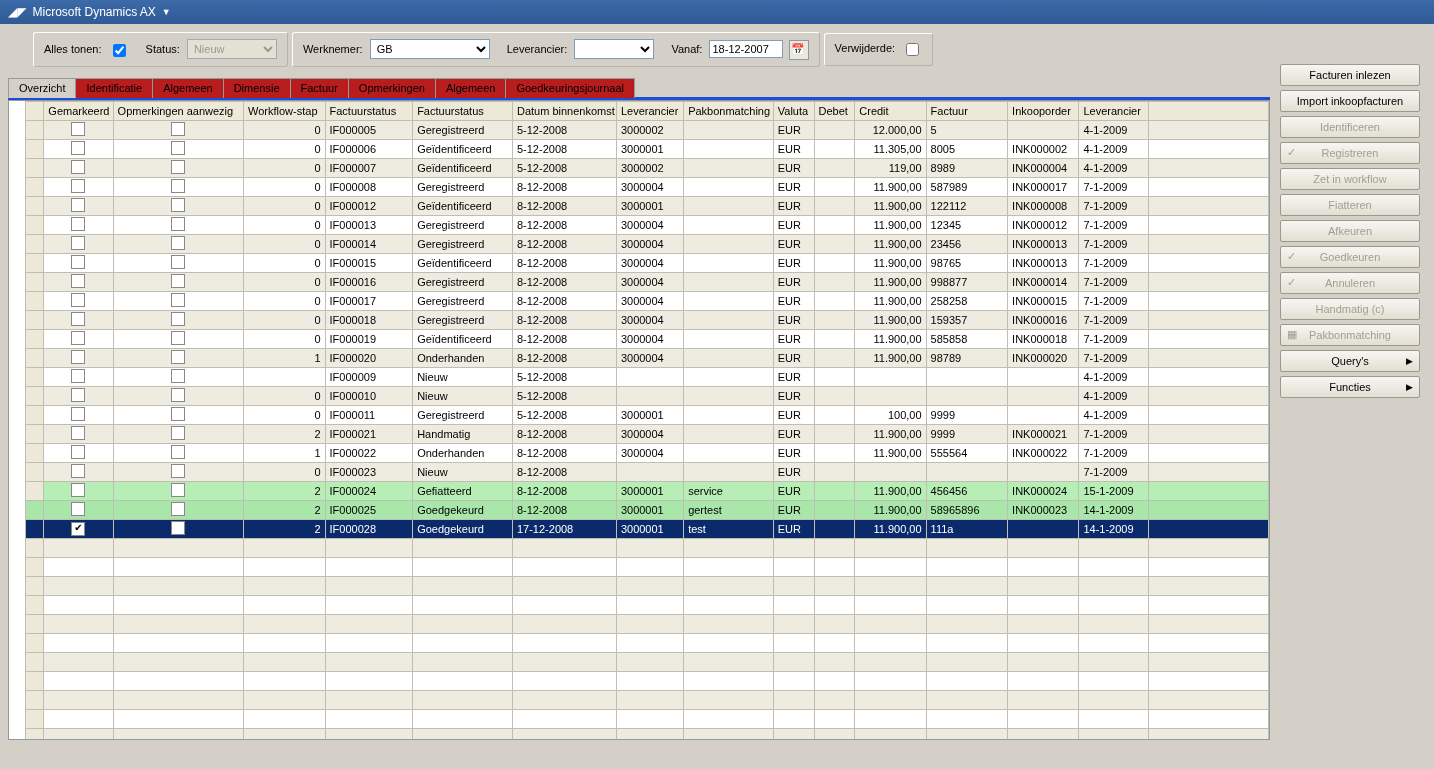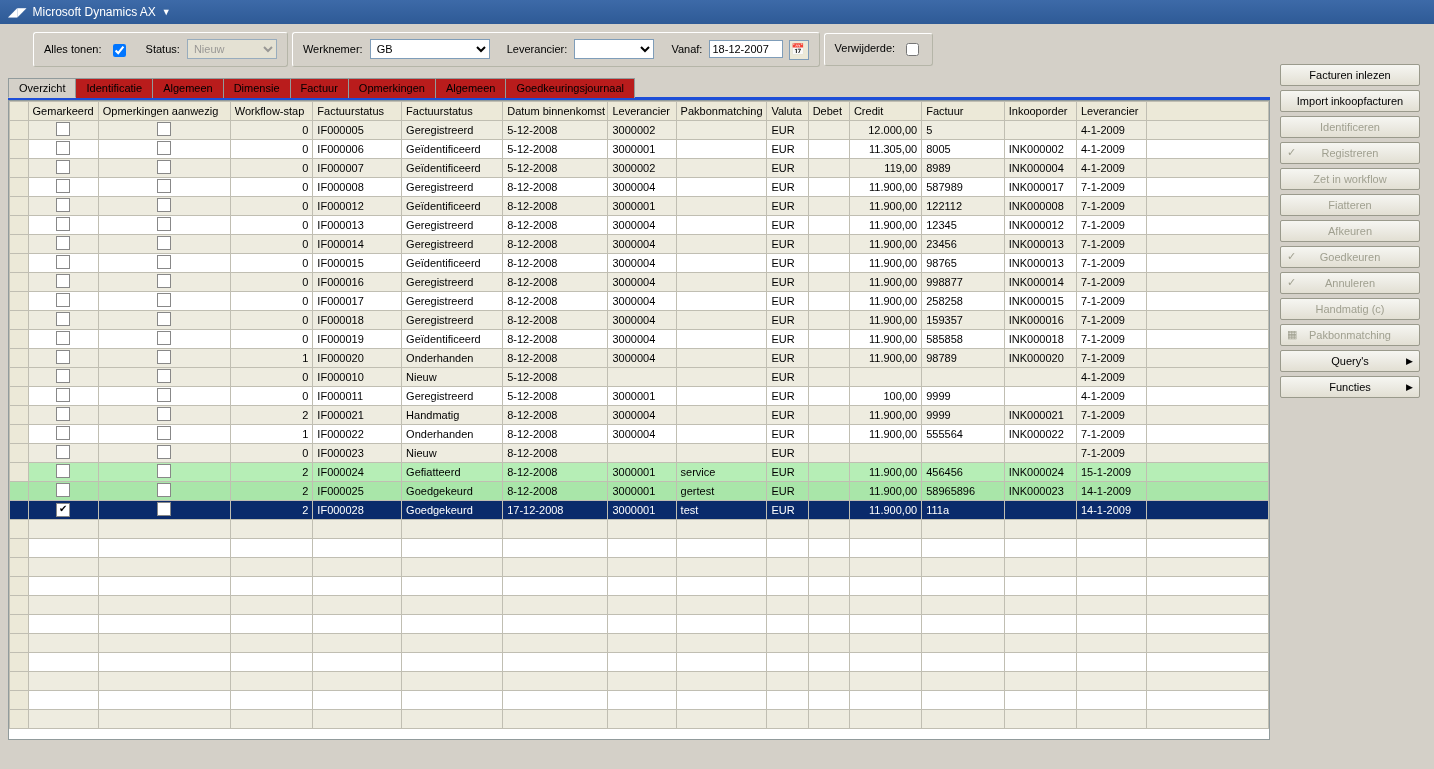--- a/index.html
+++ b/index.html
@@ -24,21 +24,21 @@
   .action-col button[disabled] { color:#a0a090; }
   .action-col button .ico { position:absolute; left:6px; top:3px; font-size:11px; color:#a0a090; }
   .action-col button .arrow { position:absolute; right:6px; top:5px; font-size:9px; }
 
   
   .tabstrip { display:flex; border-bottom:3px solid #1d4ed8; margin-top:2px; }
   .tab { padding:3px 10px; border:1px solid #919b9c; border-bottom:none; margin-right:-1px; background:#b91c1c; position:relative; top:1px; }
   .tab.active { background:#d4d0c8; border-bottom:1px solid #d4d0c8; z-index:2; }
 
   
-  .grid-wrap { border:1px solid #919b9c; background:#fff; height:640px; overflow:hidden; margin-top:0; width:1262px; box-sizing:border-box; }
+  .grid-wrap { border:1px solid #919b9c; background:#fff; height:640px; overflow:hidden; margin-top:0; width:1262px; box-sizing:border-box;padding-left:16px; }
   table.grid { border-collapse:collapse; width:100%; table-layout:fixed; }
   table.grid th, table.grid td { border:1px solid #c0beb2; height:18px; padding:0 4px; overflow:hidden; white-space:nowrap; text-overflow:clip; }
   table.grid th { background:#ece9d8; font-weight:normal; text-align:left; position:sticky; top:0; }
   table.grid th.rowhead, table.grid td.rowhead { width:16px; background:#ece9d8; padding:0; }
   tr.alt td { background:#eeece0; }
   tr.green td { background:#b6eeb6; }
   tr.green.alt td { background:#a9e6a9; }
   tr.sel td { background:#0a2a6b; color:#fff; }
   tr.sel td.rowhead { background:#0a2a6b; }
   .num { text-align:right; }
@@ -372,20 +372,38 @@
             <td>3000004</td>
             <td></td>
             <td>EUR</td>
             <td class="num"></td>
             <td class="num">11.900,00</td>
             <td>98789</td>
             <td>INK000020</td>
             <td>7-1-2009</td>
             <td></td>
           </tr>
+          <tr class="">
+            <td class="rowhead"></td>
+            <td class="chk-cell"><span class="chk"></span></td>
+            <td class="chk-cell"><span class="chk"></span></td>
+            <td class="num"></td>
+            <td>IF000009</td>
+            <td>Nieuw</td>
+            <td>5-12-2008</td>
+            <td></td>
+            <td></td>
+            <td>EUR</td>
+            <td class="num"></td>
+            <td class="num"></td>
+            <td></td>
+            <td></td>
+            <td>4-1-2009</td>
+            <td></td>
+          </tr>
           <tr class="alt">
             <td class="rowhead"></td>
             <td class="chk-cell"><span class="chk"></span></td>
             <td class="chk-cell"><span class="chk"></span></td>
             <td class="num">0</td>
             <td>IF000010</td>
             <td>Nieuw</td>
             <td>5-12-2008</td>
             <td></td>
             <td></td>

